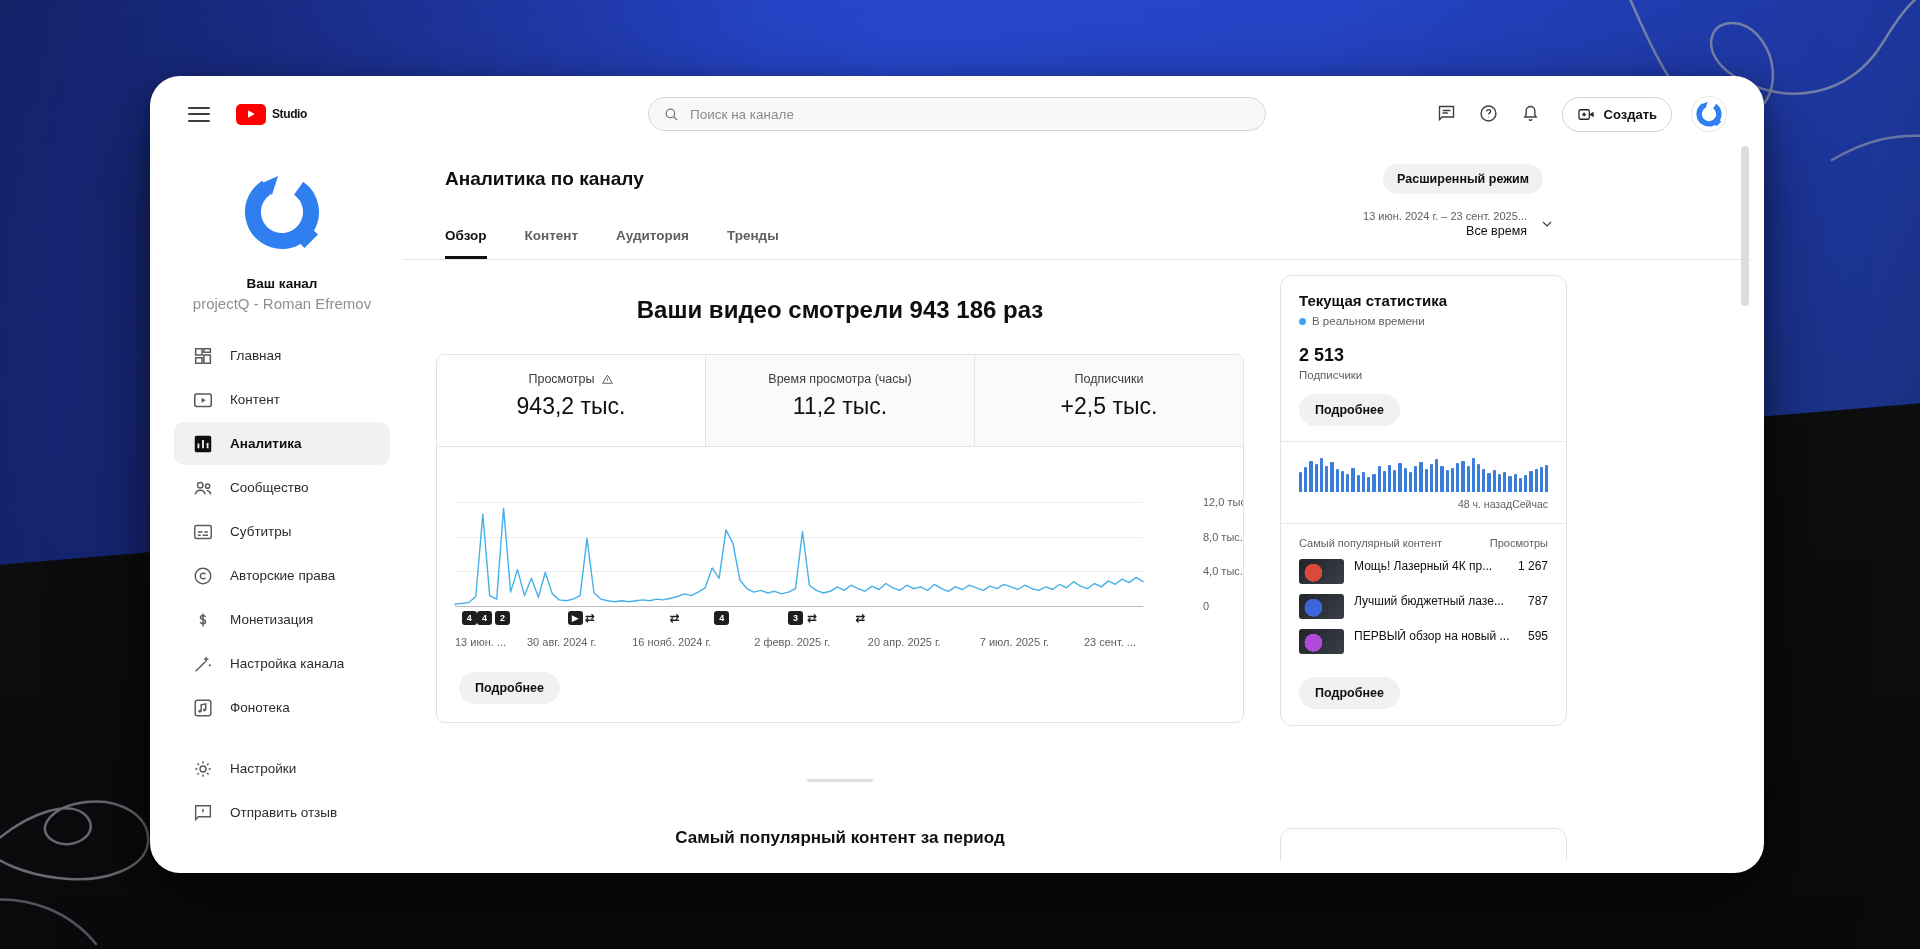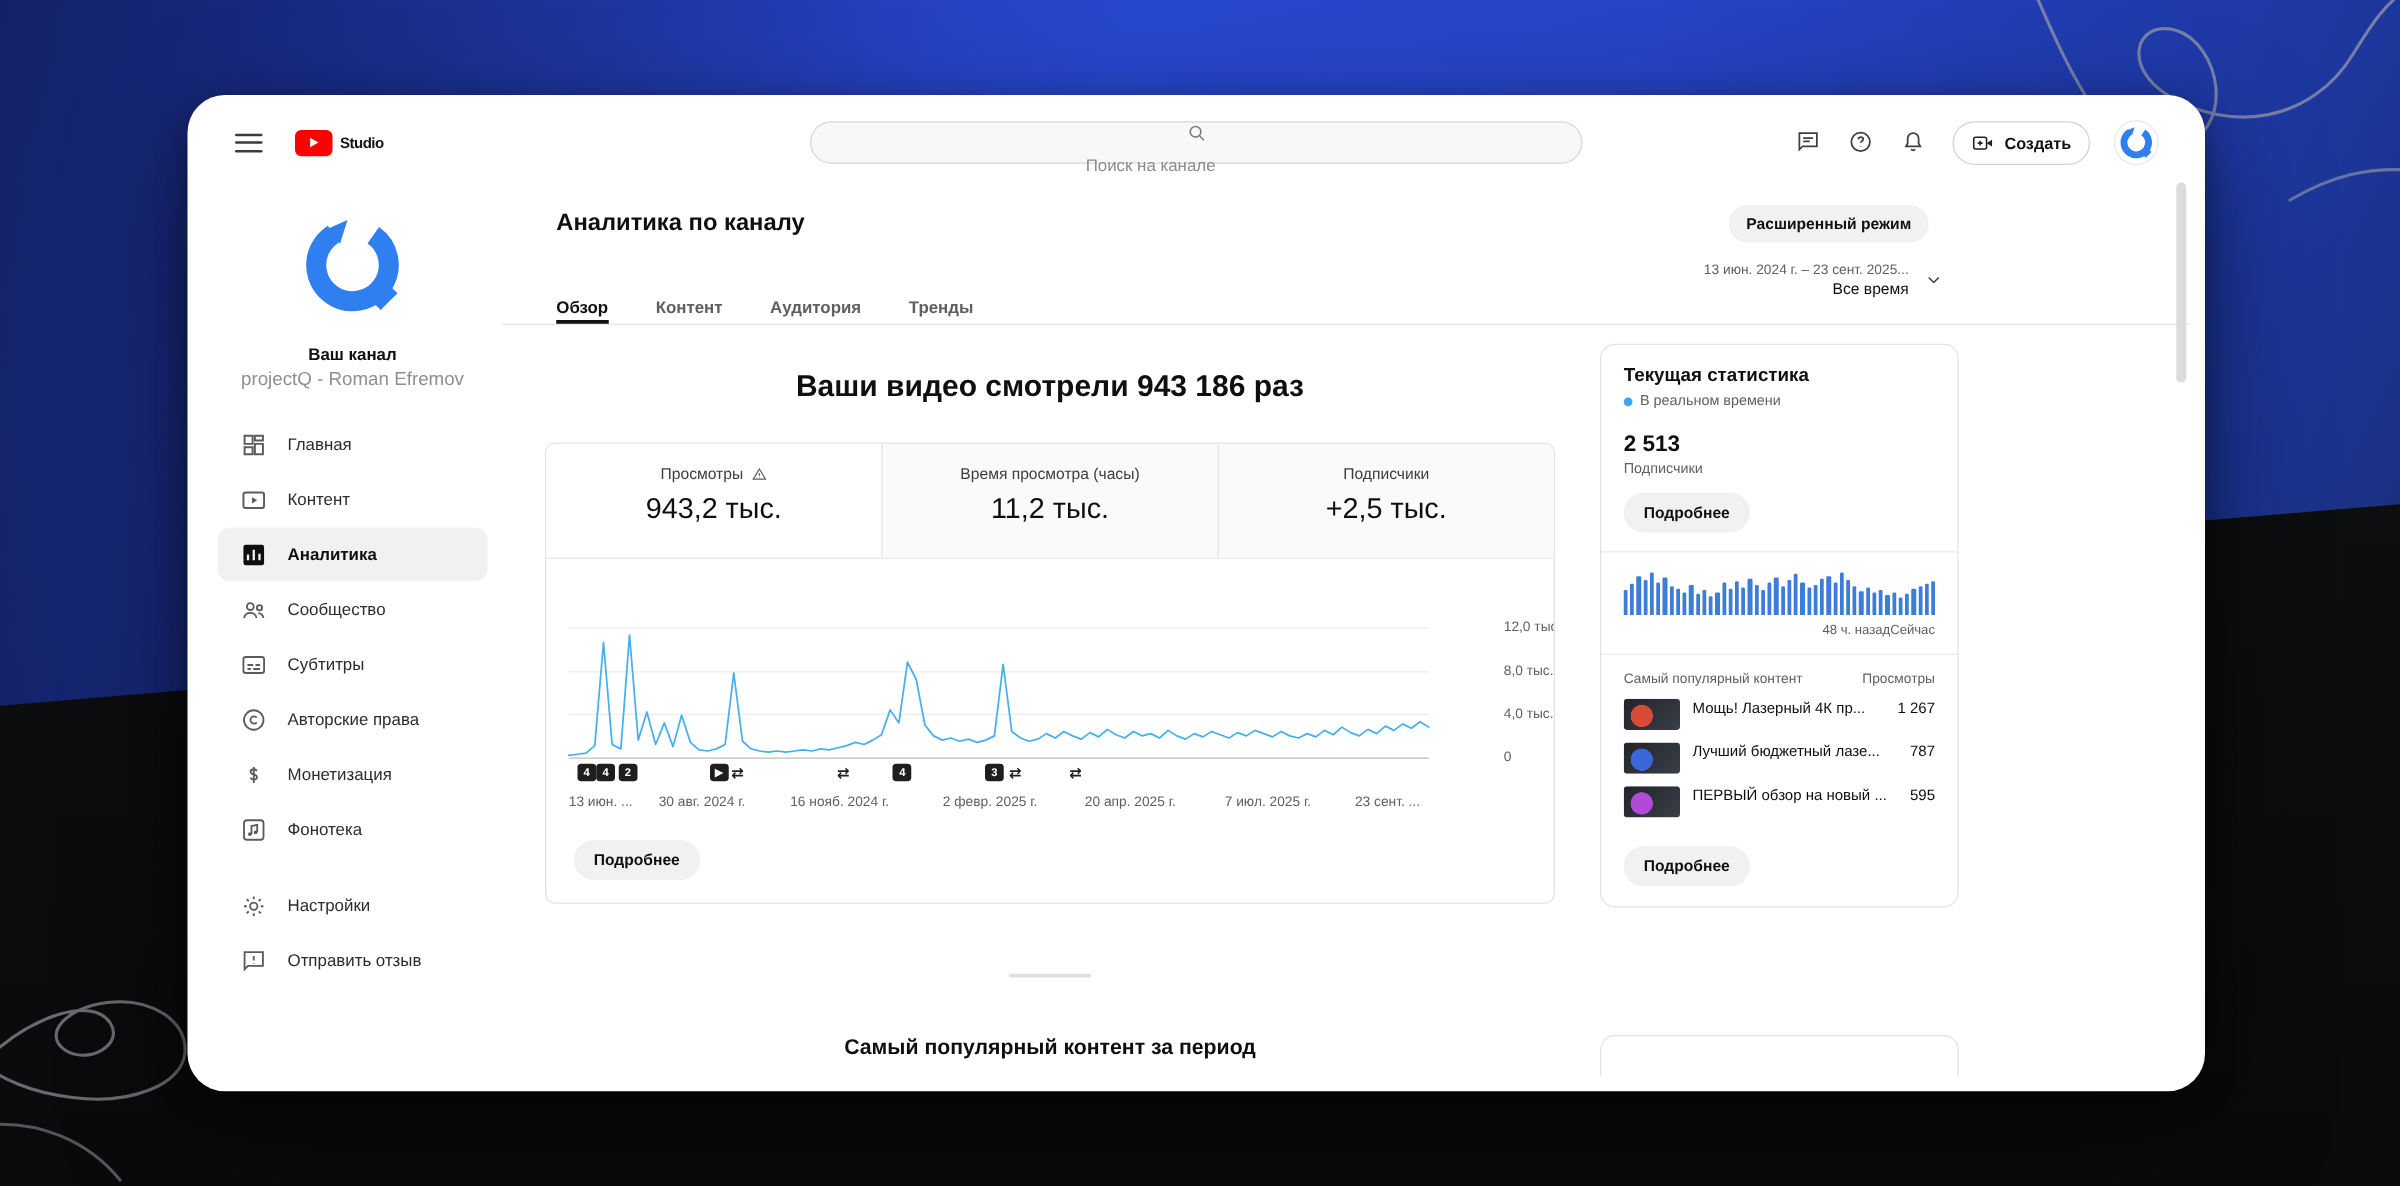--- a/index.html
+++ b/index.html
@@ -18,21 +18,21 @@
 
   
   .topbar{height:52px;display:flex;align-items:center;padding:0 26px;position:relative;background:#fff;}
   .burger{width:22px;height:15px;display:flex;flex-direction:column;justify-content:space-between;background:none;border:0;cursor:pointer;}
   .burger span{height:2px;background:#3c3c3c;border-radius:1px;}
   .logo{display:flex;align-items:center;gap:6px;margin-left:26px;cursor:pointer;}
   .logo-badge{width:30px;height:21px;background:var(--brand-red,#f00);border-radius:5px;display:flex;align-items:center;justify-content:center;}
   .logo-badge svg{width:10px;height:10px;}
   .logo-text{font-size:12px;font-weight:700;color:#141414;letter-spacing:-.4px;}
   .search{position:absolute;left:50%;top:50%;transform:translate(-50%,-50%);width:618px;height:34px;background:#f8f8f8;
-    border:1px solid #d6d6d6;border-radius:17px;display:flex;align-items:center;padding:0 14px;gap:10px;flex-direction:column;}
+    border:1px solid #d6d6d6;border-radius:17px;display:flex;align-items:center;padding:0 14px;gap:10px;}
   .search svg{width:17px;height:17px;flex:none;}
   .search input{flex:1;border:0;outline:0;background:transparent;font-size:13.5px;color:#111;}
   .search input::placeholder{color:#8b8b8b;}
   .top-actions{margin-left:auto;display:flex;align-items:center;gap:20px;}
   .icon-btn{background:none;border:0;width:22px;height:22px;cursor:pointer;padding:0;}
   .icon-btn svg{width:21px;height:21px;}
   .create-btn{display:flex;align-items:center;gap:8px;border:1px solid #d2d2d2;background:#fff;border-radius:18px;
     padding:7px 14px;font-size:13px;font-weight:600;color:#111;cursor:pointer;}
   .create-btn svg{width:19px;height:19px;}
   .avatar-btn{width:34px;height:34px;border-radius:50%;border:0;padding:0;background:#fff;cursor:pointer;box-shadow:0 0 0 1px #e8e8e8;}
@@ -53,21 +53,21 @@
   .side-item .icon svg{width:22px;height:22px;}
   .side-item.active{background:#f1f1f1;font-weight:600;color:#0f0f0f;}
   .side-item.active .icon{color:#0f0f0f;}
   .menu-gap{height:16px;}
 
   
   .main{flex:1;position:relative;display:flex;flex-direction:column;min-width:0;}
   .main-header{position:relative;height:120px;flex:none;border-bottom:1px solid #e7e7e7;}
   .page-title{position:absolute;left:43px;top:28px;font-size:19px;font-weight:700;color:#0f0f0f;}
   .tabs{position:absolute;left:43px;bottom:0;display:flex;gap:38px;}
-  .tab{font-size:13.5px;font-weight:600;color:#606060;padding-bottom:6px;cursor:pointer;position:relative;}
+  .tab{font-size:13.5px;font-weight:600;color:#606060;padding-bottom:16px;cursor:pointer;position:relative;}
   .tab.active{color:#0f0f0f;}
   .tab.active::after{content:"";position:absolute;left:0;right:0;bottom:0;height:3px;background:#0f0f0f;}
   .adv-btn{position:absolute;right:209px;top:24px;background:#f1f1f1;border:0;border-radius:16px;padding:8px 14px;
     font-size:12.5px;font-weight:600;color:#0f0f0f;cursor:pointer;}
   .date-block{position:absolute;right:197px;top:70px;display:flex;align-items:center;gap:12px;cursor:pointer;}
   .date-lines{text-align:right;}
   .date-range{font-size:11px;color:#606060;}
   .date-preset{font-size:12.5px;color:#0f0f0f;margin-top:2px;}
   .date-block svg{width:16px;height:16px;}
 
@@ -282,20 +282,30 @@
                 </span>
               <span>Авторские права</span>
             </div>
             <div class="side-item">
               <span class="icon">
                   <svg viewBox="0 0 24 24" fill="none" stroke="currentColor" stroke-width="1.6">
                     <path d="M14.8 8.6c-.6-1-1.6-1.6-2.8-1.6-1.6 0-2.8.9-2.8 2.2 0 3 5.6 1.6 5.6 4.6 0 1.3-1.2 2.2-2.8 2.2-1.3 0-2.4-.6-3-1.7M12 5v14"></path>
                   </svg>
                 </span>
               <span>Монетизация</span>
+            </div>
+            <div class="side-item">
+              <span class="icon">
+                  <svg viewBox="0 0 24 24" fill="none" stroke="currentColor" stroke-width="1.6">
+                    <path d="M4 20L15 9"></path>
+                    <path d="M15.5 3.5l1 2.2 2.2 1-2.2 1-1 2.2-1-2.2-2.2-1 2.2-1z" fill="currentColor" stroke="none"></path>
+                    <path d="M19.5 11.5l.6 1.3 1.3.6-1.3.6-.6 1.3-.6-1.3-1.3-.6 1.3-.6z" fill="currentColor" stroke="none"></path>
+                  </svg>
+                </span>
+              <span>Настройка канала</span>
             </div>
             <div class="side-item">
               <span class="icon">
                   <svg viewBox="0 0 24 24" fill="none" stroke="currentColor" stroke-width="1.6">
                     <rect x="3.5" y="3.5" width="17" height="17" rx="2.5"></rect>
                     <path d="M10 15.5V8.5l5-1v6.5"></path>
                     <circle cx="8.6" cy="15.6" r="1.6" fill="currentColor" stroke="none"></circle>
                     <circle cx="13.6" cy="14.1" r="1.6" fill="currentColor" stroke="none"></circle>
                   </svg>
                 </span>

